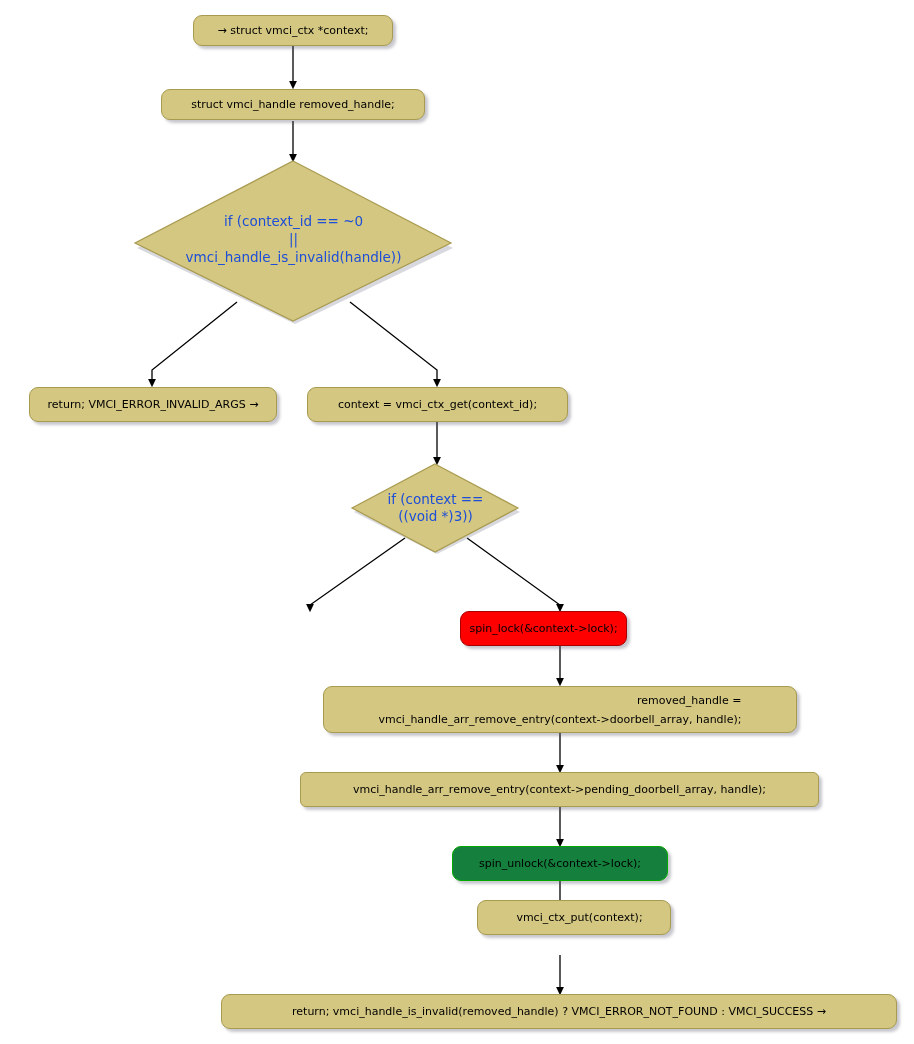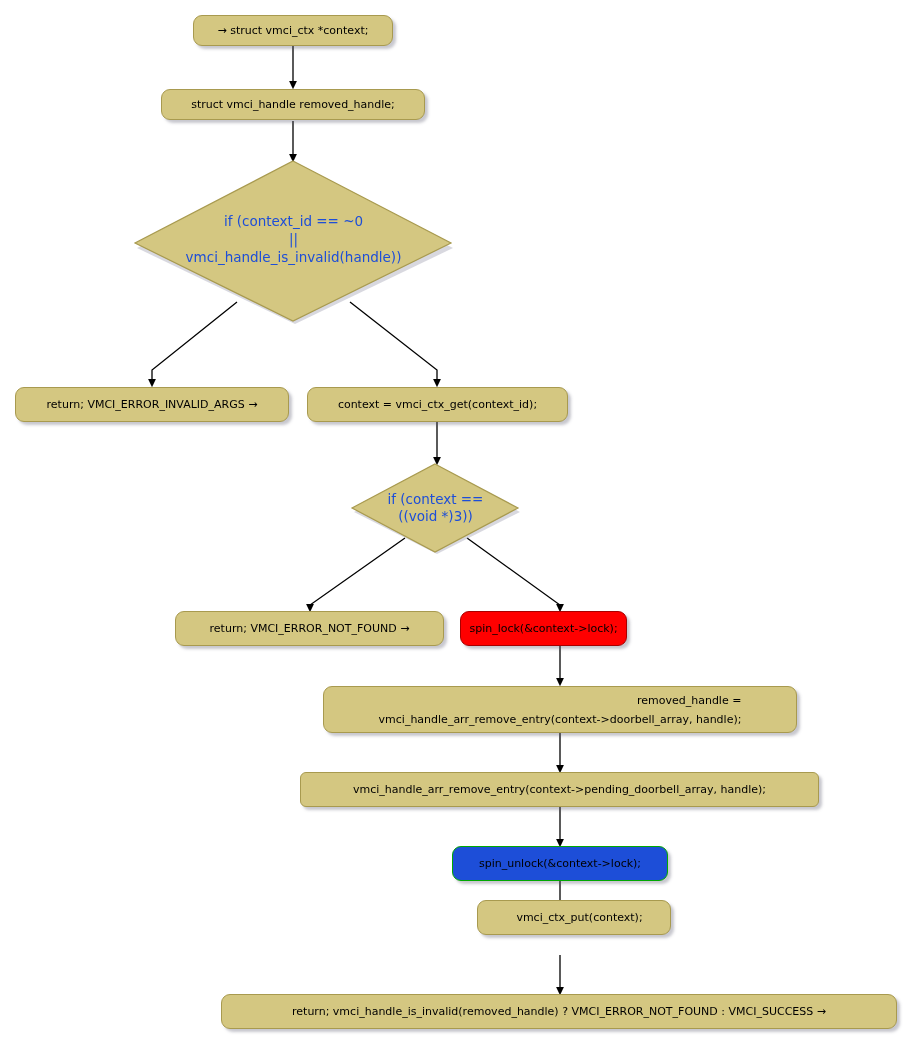--- a/index.html
+++ b/index.html
@@ -44,21 +44,21 @@
     border-radius: 9px;
     background: #D4C781;
     box-shadow: 3px 3px 3px rgba(90,90,110,0.34);
     padding: 4px 9px;
   }
   .box.red {
     background: #FF0000;
     border-color: #A80000;
   }
   .box.green {
-    background: #1d4ed8;
+    background: #15803d;
     border-color: #00A800;
   }
   .diamond-wrap {
     position: absolute;
   }
   .diamond-wrap svg {
     position: absolute;
     left: 0; top: 0;
     overflow: visible;
   }
@@ -145,34 +145,33 @@
   <div class="diamond-wrap" style="left:131px; top:160px; width:325px; height:166px;">
     <svg width="325" height="166" viewBox="0 0 325 166">
       <polygon points="164,6 322,88 164,164 6,88" fill="#A9A9B8" opacity="0.45"></polygon>
       <polygon points="162,1 320,83 162,161 4,83" fill="#D4C781" stroke="#A89A4F" stroke-width="1.2"></polygon>
     </svg>
     <div class="diamond-label" style="margin-top:-4px;">if (context_id == ~0
 ||
 vmci_handle_is_invalid(handle))</div>
   </div>
 
-  <div class="node box" style="left:15px; top:387px; width:274px; height:35px;">return; VMCI_ERROR_INVALID_ARGS →</div>
+  <div class="node box" style="left:29px; top:387px; width:248px; height:35px;">return; VMCI_ERROR_INVALID_ARGS →</div>
 
   <div class="node box" style="left:307px; top:387px; width:261px; height:35px;">context = vmci_ctx_get(context_id);</div>
 
   <div class="diamond-wrap" style="left:348px; top:463px; width:175px; height:93px;">
     <svg width="175" height="93" viewBox="0 0 175 93">
       <polygon points="89,5 172,49 89,91 6,49" fill="#A9A9B8" opacity="0.45"></polygon>
       <polygon points="87,1 170,45 87,89 4,45" fill="#D4C781" stroke="#A89A4F" stroke-width="1.2"></polygon>
     </svg>
     <div class="diamond-label" style="margin-top:-2px; line-height:17px;">if (context ==
 ((void *)3))</div>
   </div>
 
-  <div class="node box" style="left:175px; top:611px; width:269px; height:35px;">return; VMCI_ERROR_NOT_FOUND →</div>
 
   <div class="node box red" style="left:460px; top:611px; width:167px; height:35px;">spin_lock(&amp;context-&gt;lock);</div>
 
   <div class="node box" style="left:323px; top:686px; width:474px; height:47px; line-height:19px;">removed_handle =
 vmci_handle_arr_remove_entry(context-&gt;doorbell_array, handle);</div>
 
   <div class="node box" style="left:300px; top:772px; width:519px; height:35px;border-radius:6px;">vmci_handle_arr_remove_entry(context-&gt;pending_doorbell_array, handle);</div>
 
   <div class="node box green" style="left:452px; top:846px; width:216px; height:35px;">spin_unlock(&amp;context-&gt;lock);</div>
 

